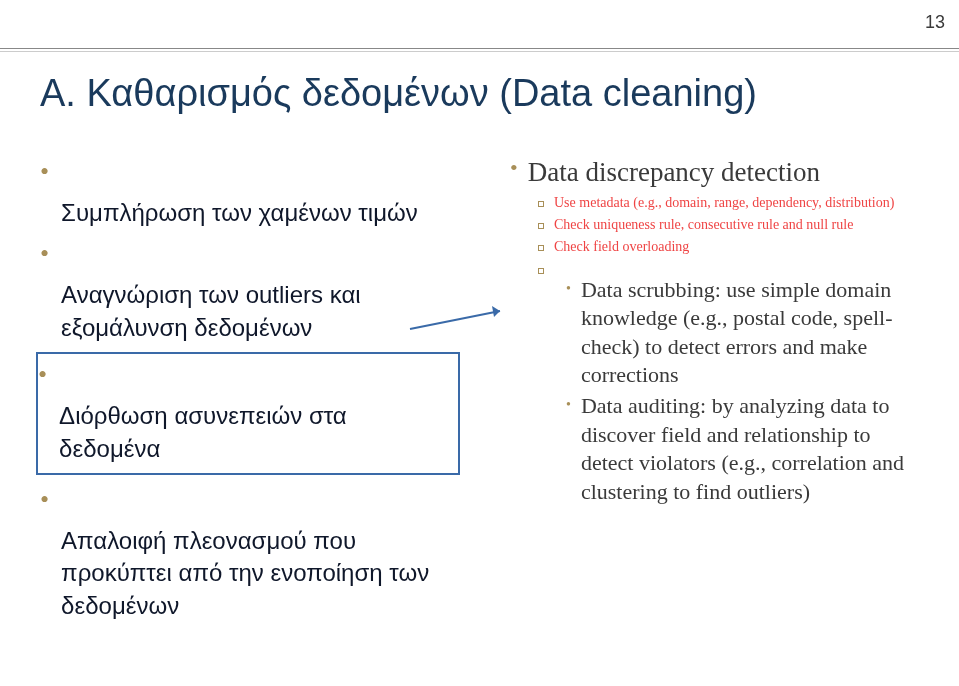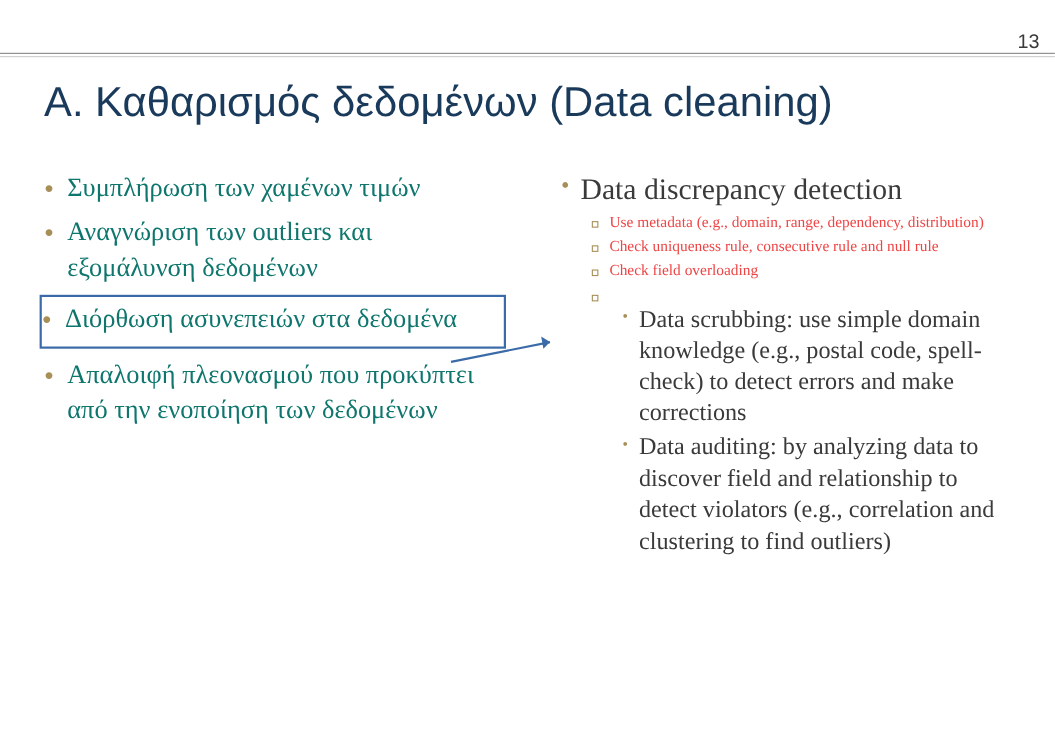--- a/index.html
+++ b/index.html
@@ -6,21 +6,21 @@
   body {
     width: 959px;
     height: 686px;
     background: #fff;
     font-family: Georgia, 'Times New Roman', serif;
     position: relative;
     overflow: hidden;
   }
   .page-number {
     position: absolute;
-    top: 28px;
+    top: 12px;
     right: 14px;
     font-size: 18px;
     color: #3a3a3a;
     font-family: Arial, sans-serif;
   }
   .top-border {
     position: absolute;
     top: 48px;
     left: 0;
     right: 0;
@@ -64,22 +64,23 @@
   }
   .lvl1 .dot {
     color: #a88f58;
     font-size: 26px;
     line-height: 1;
     flex-shrink: 0;
     margin-top: 4px;
   }
   .lvl1 .txt {
     font-size: 24px;
-    color: #0f766e;
-    font-family: Liberation Serif, serif;
+    color: #0f172a;
+    font-family: Liberation Sans, sans-serif;
+    margin-top: 42px;
   }
   .boxed {
     border: 2px solid #3a6aa8;
     padding: 4px 6px 8px 0;
     margin-left: -4px;
   }
   .lvl1-r {
     display: flex;
     gap: 10px;
     line-height: 1.3;

